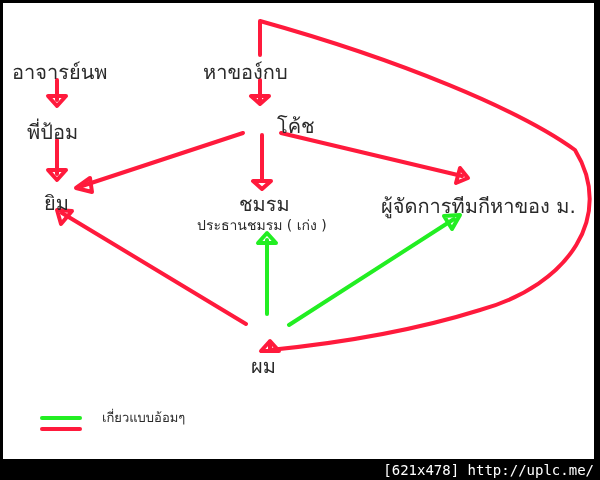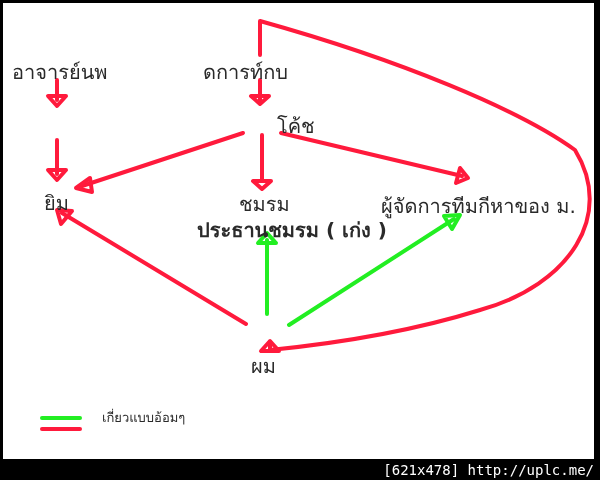--- a/index.html
+++ b/index.html
@@ -11,21 +11,21 @@
     .canvas {
       position: absolute; left: 3px; top: 3px; width: 591px; height: 456px;
       background: #fff; overflow: hidden;
     }
     svg.edges { position: absolute; left: 0; top: 0; }
     .node {
       position: absolute; color: #2a2a2a; white-space: nowrap;
       font-family: "DejaVu Sans", sans-serif;
     }
     .node.big { font-size: 20px; }
-    .node.small { font-size: 20px; font-weight: bold; }
+    .node.small { font-size: 14px; }
     .legend-item { position: absolute; display: flex; align-items: center; }
     .legend-line { width: 42px; height: 4px; border-radius: 2px; margin-right: 20px; }
     .legend-label { font-size: 13px; color: #2a2a2a; }
     .watermark {
       position: absolute; right: 6px; top: 462px;
       color: #fff; font-family: "DejaVu Sans Mono", monospace; font-size: 14px;
     }
   </style>
 </head>
 <body>
@@ -66,23 +66,24 @@
         <line x1="267" y1="314" x2="267" y2="240"></line>
         <polygon points="258,243 276,243 267,233"></polygon>
 
         <line x1="289" y1="325" x2="454" y2="219"></line>
         <polygon points="460,215 444,216 452,229"></polygon>
       </g>
     </g>
   </svg>
 
   <div class="node big" style="left:9px; top:53px;">อาจารย์นพ</div>
+  <div class="node big" style="left:24px; top:113px;">พี่ป้อม</div>
   <div class="node big" style="left:41px; top:184px;">ยิม</div>
 
-  <div class="node big" style="left:200px; top:53px;">ดการท์กบ</div>
+  <div class="node big" style="left:200px; top:53px;">หาของ์กบ</div>
   <div class="node big" style="left:238px; top:107px;margin-left:36px;">โค้ช</div>
 
   <div class="node big" style="left:236px; top:185px;">ชมรม</div>
   <div class="node small" style="left:194px; top:211px;">ประธานชมรม ( เก่ง )</div>
 
   <div class="node big" style="left:378px; top:187px;">ผู้จัดการทีมกีหาของ ม.</div>
 
   <div class="node big" style="left:248px; top:312px;margin-top:35px;">ผม</div>
 
   <div class="legend-item" style="left:37px; top:404px;">

